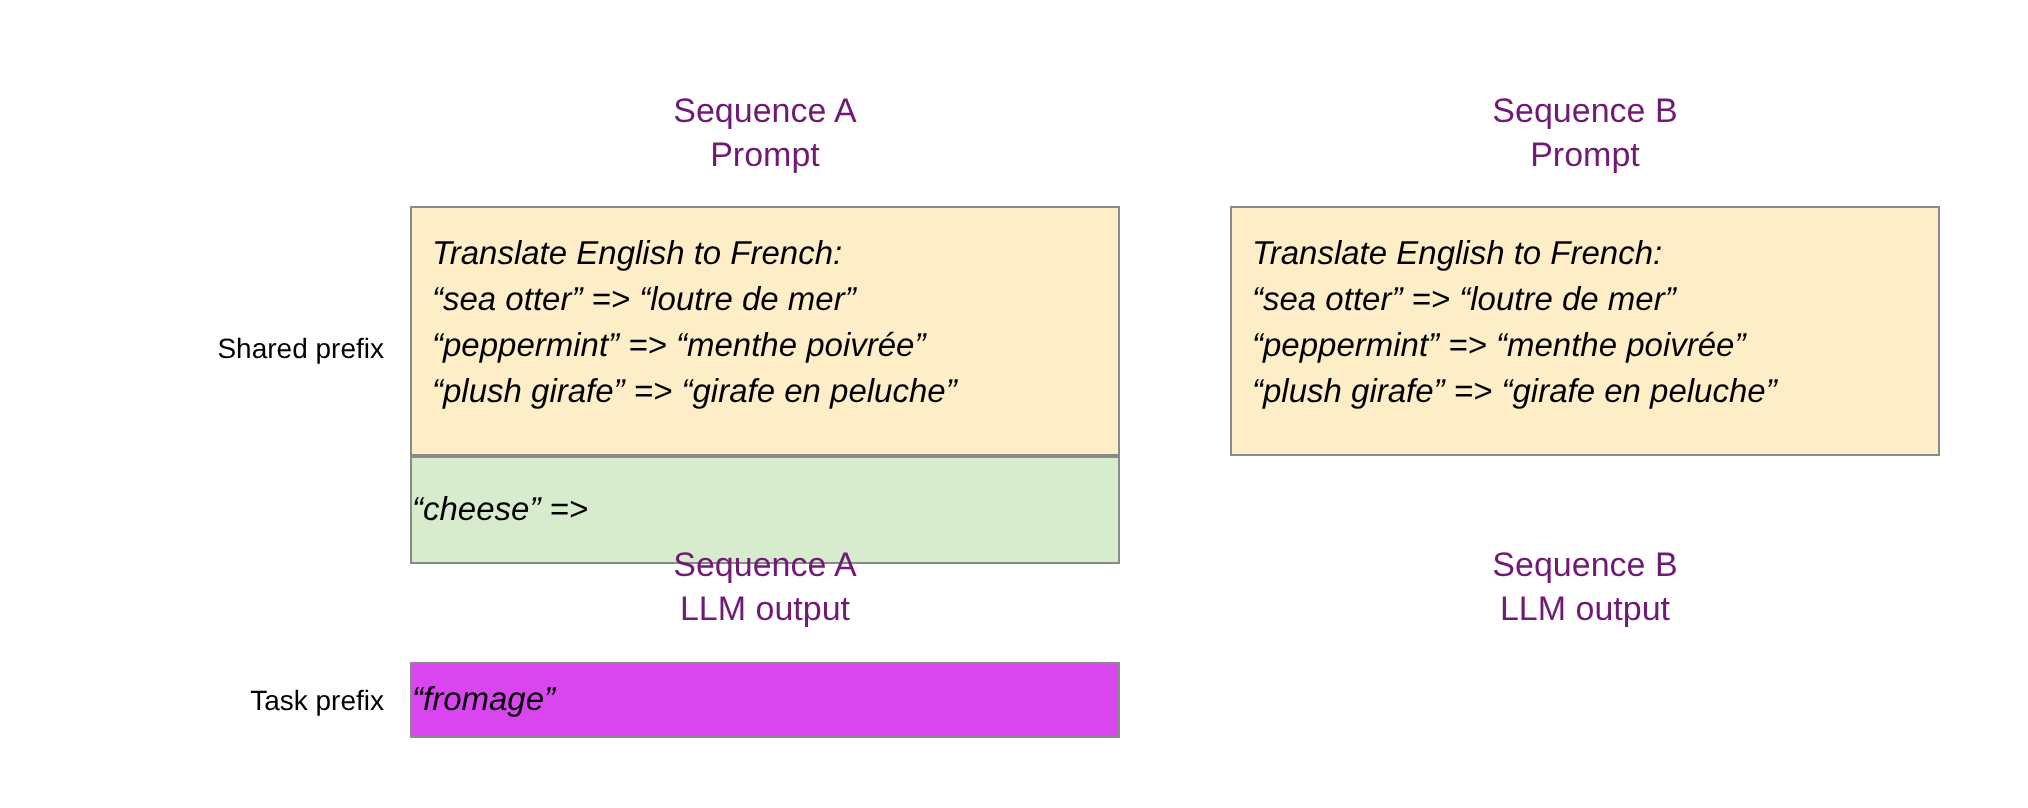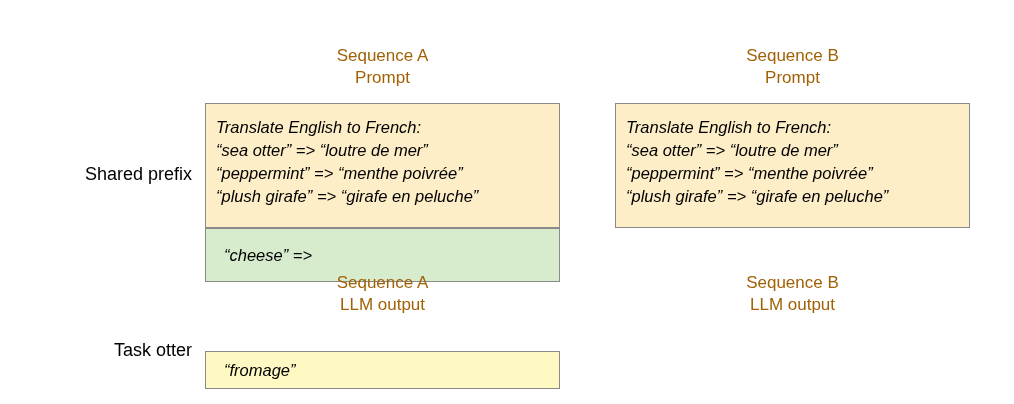--- a/index.html
+++ b/index.html
@@ -22,47 +22,47 @@
     width: 1014px;
     height: 404px;
   }
 
   
   .row-label {
     position: absolute;
     left: 0;
     width: 192px;
     text-align: right;
-    font-size: 18px;
+    font-size: 14px;
     line-height: 20px;
     color: #000;
     white-space: nowrap;
   }
 
   
   .col-header {
     position: absolute;
     text-align: center;
     font-size: 17px;
     line-height: 22px;
-    color: #a16207;
+    color: #701a75;
   }
   .col-header .hl {
     display: block;
   }
 
   
   .box {
     position: absolute;
     box-sizing: border-box;
     border: 1px solid #8a8a8a;
     font-size: 16.5px;
     line-height: 23px;
     color: #000;
-    padding: 0 18px;
+    padding: 0 0;
     overflow: hidden;
   }
   .box .lines {
     position: absolute;
     left: 10px;
     right: 6px;
   }
   .box-prompt {
     background: #fdeec8;
   }
@@ -73,24 +73,23 @@
   .box-prompt .pl {
     display: block;
     white-space: nowrap;
   }
   .box-input {
     background: #d7ebcd;
     display: flex;
     align-items: center;
   }
   .box-output {
-    background: #fef9c3;
+    background: #d946ef;
     display: flex;
     align-items: center;
-    margin-top: 20px;
   }
   .txt-italic { font-style: italic; }
   .txt-roman  { font-style: normal; }
   .cell-text {
     white-space: nowrap;
   }
 
   
   .colA { left: 205px; width: 355px; }
   .colB { left: 615px; width: 355px; }
@@ -109,21 +108,21 @@
   .lbl-output { top: 340px; }
 </style>
 </head>
 <body>
 
 <div class="canvas">
 
   <div class="row-label lbl-shared">Shared prefix</div>
 
 
-  <div class="row-label lbl-output">Task otter</div>
+  <div class="row-label lbl-output">Task prefix</div>
 
   <div class="col-header hdrA hdr-top">
     <span class="hl">Sequence A</span>
     <span class="hl">Prompt</span>
   </div>
 
   <div class="col-header hdrB hdr-top">
     <span class="hl">Sequence B</span>
     <span class="hl">Prompt</span>
   </div>

